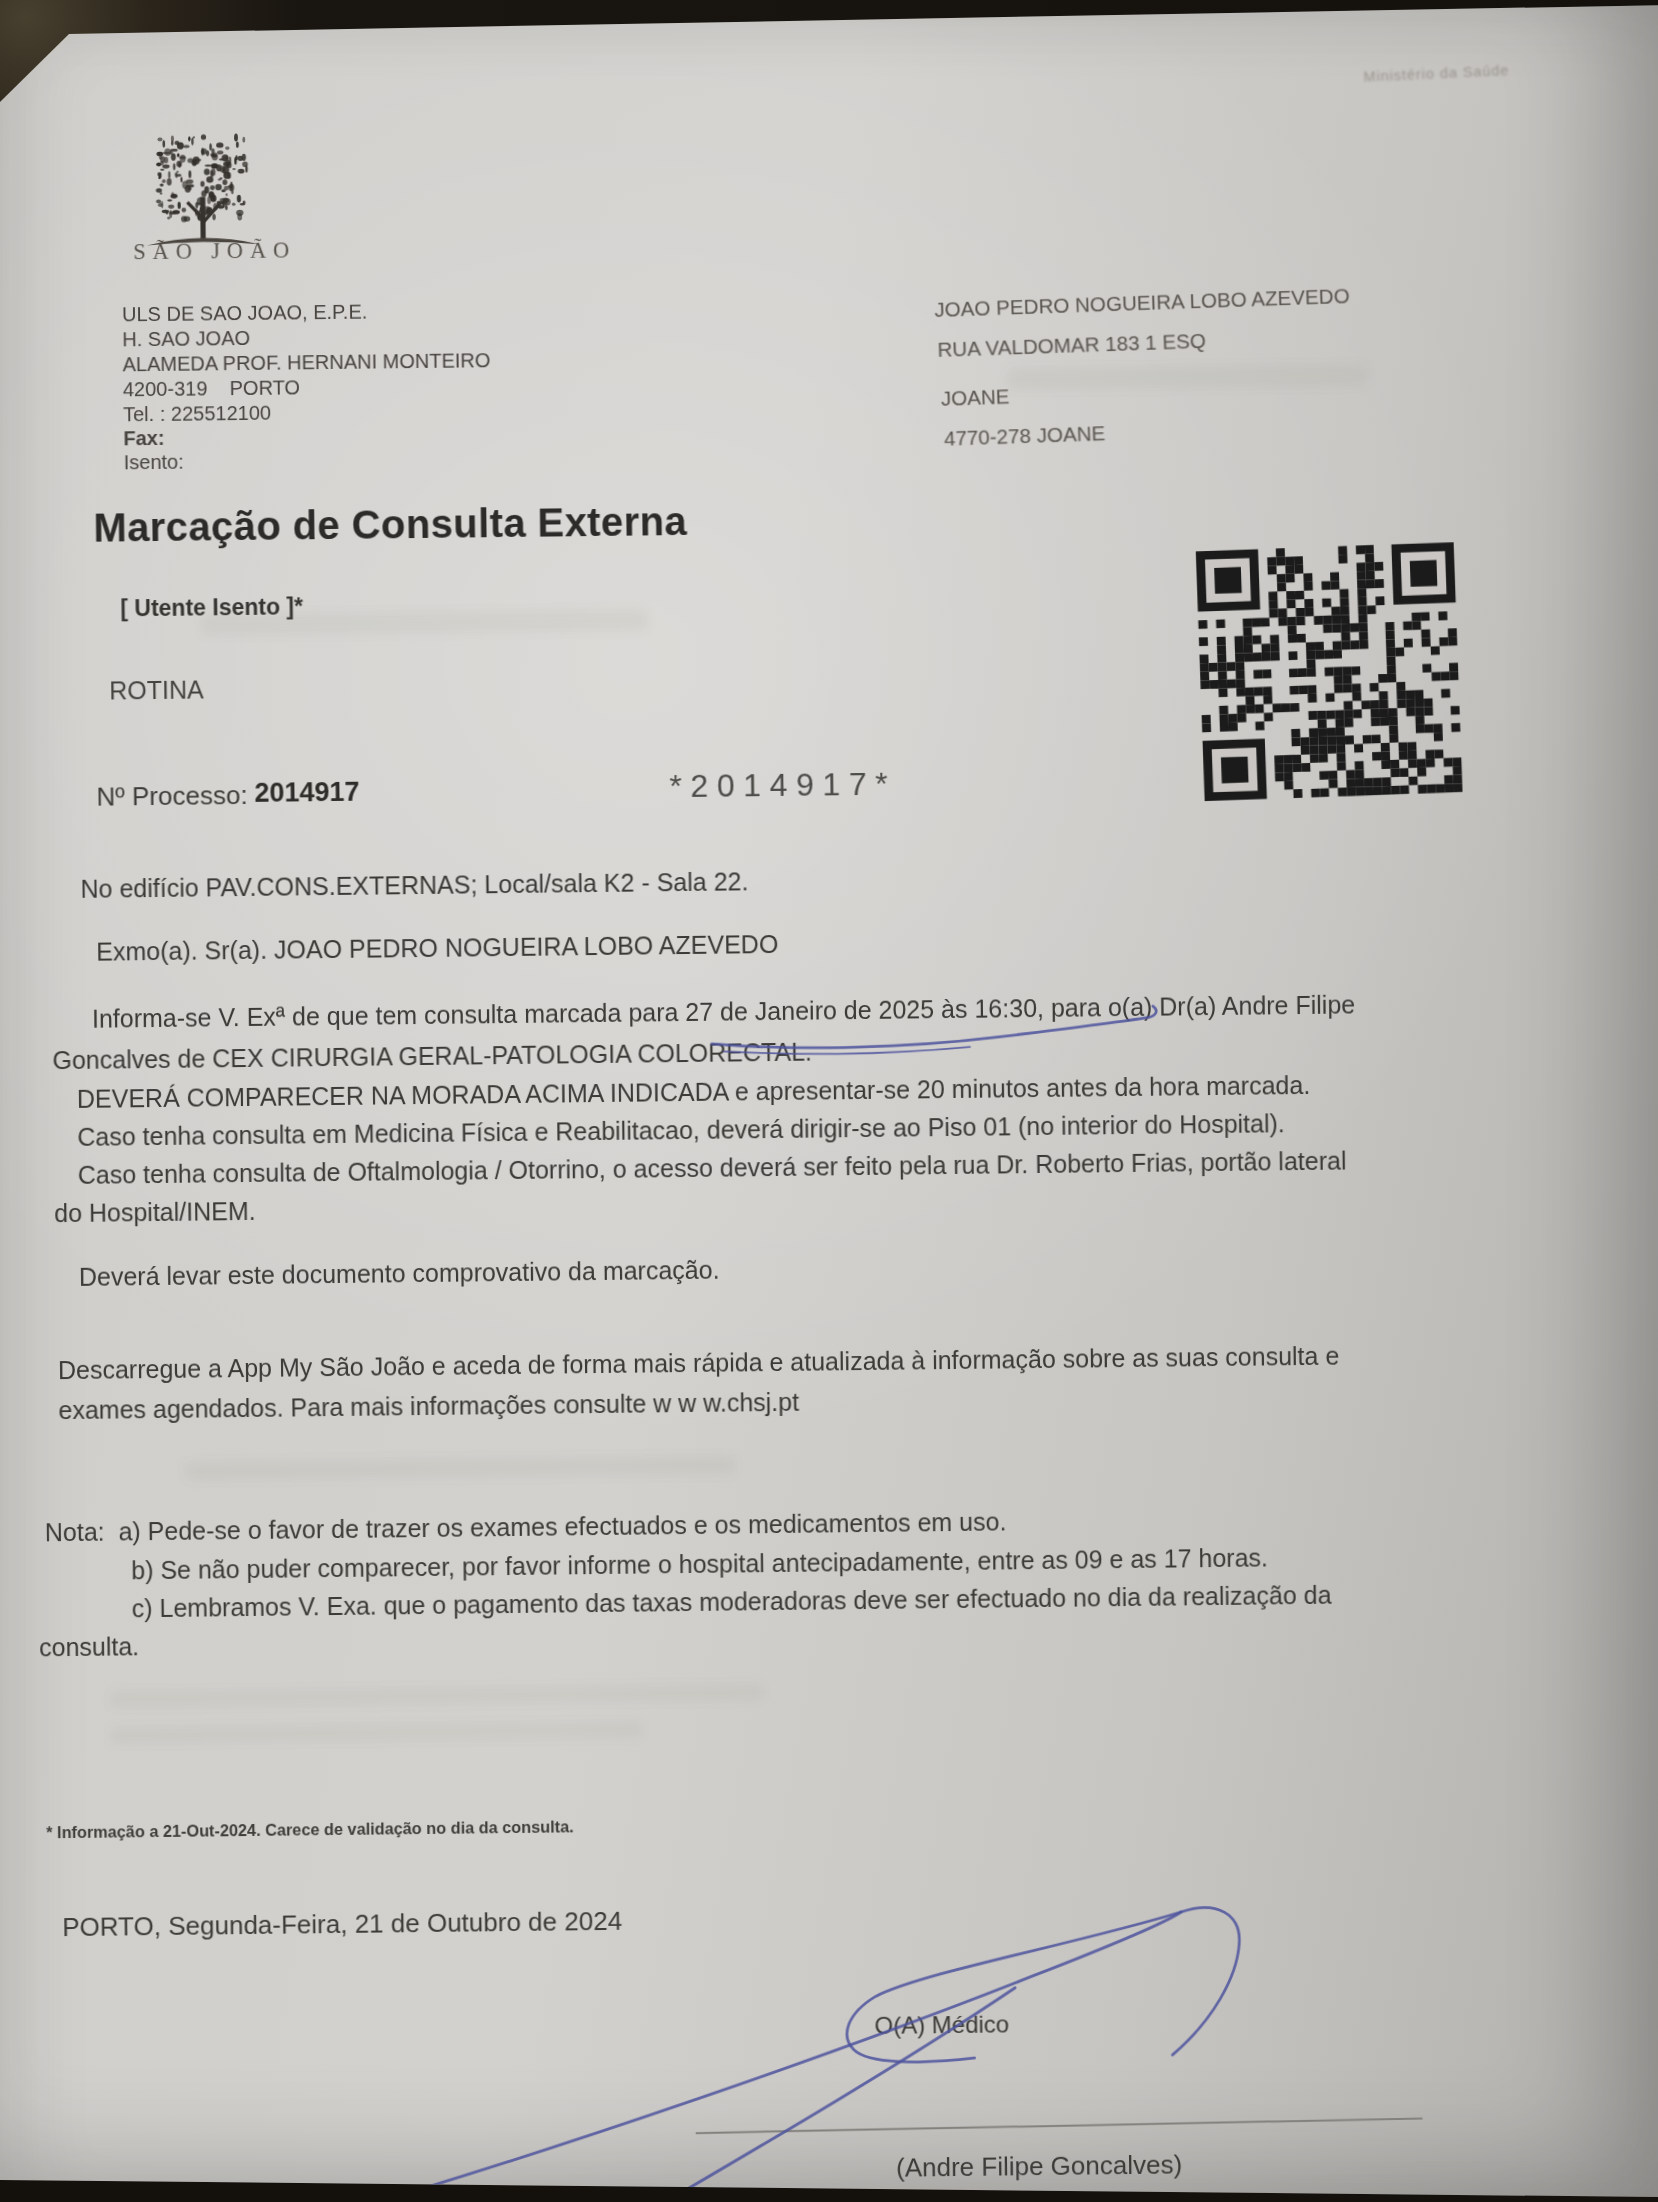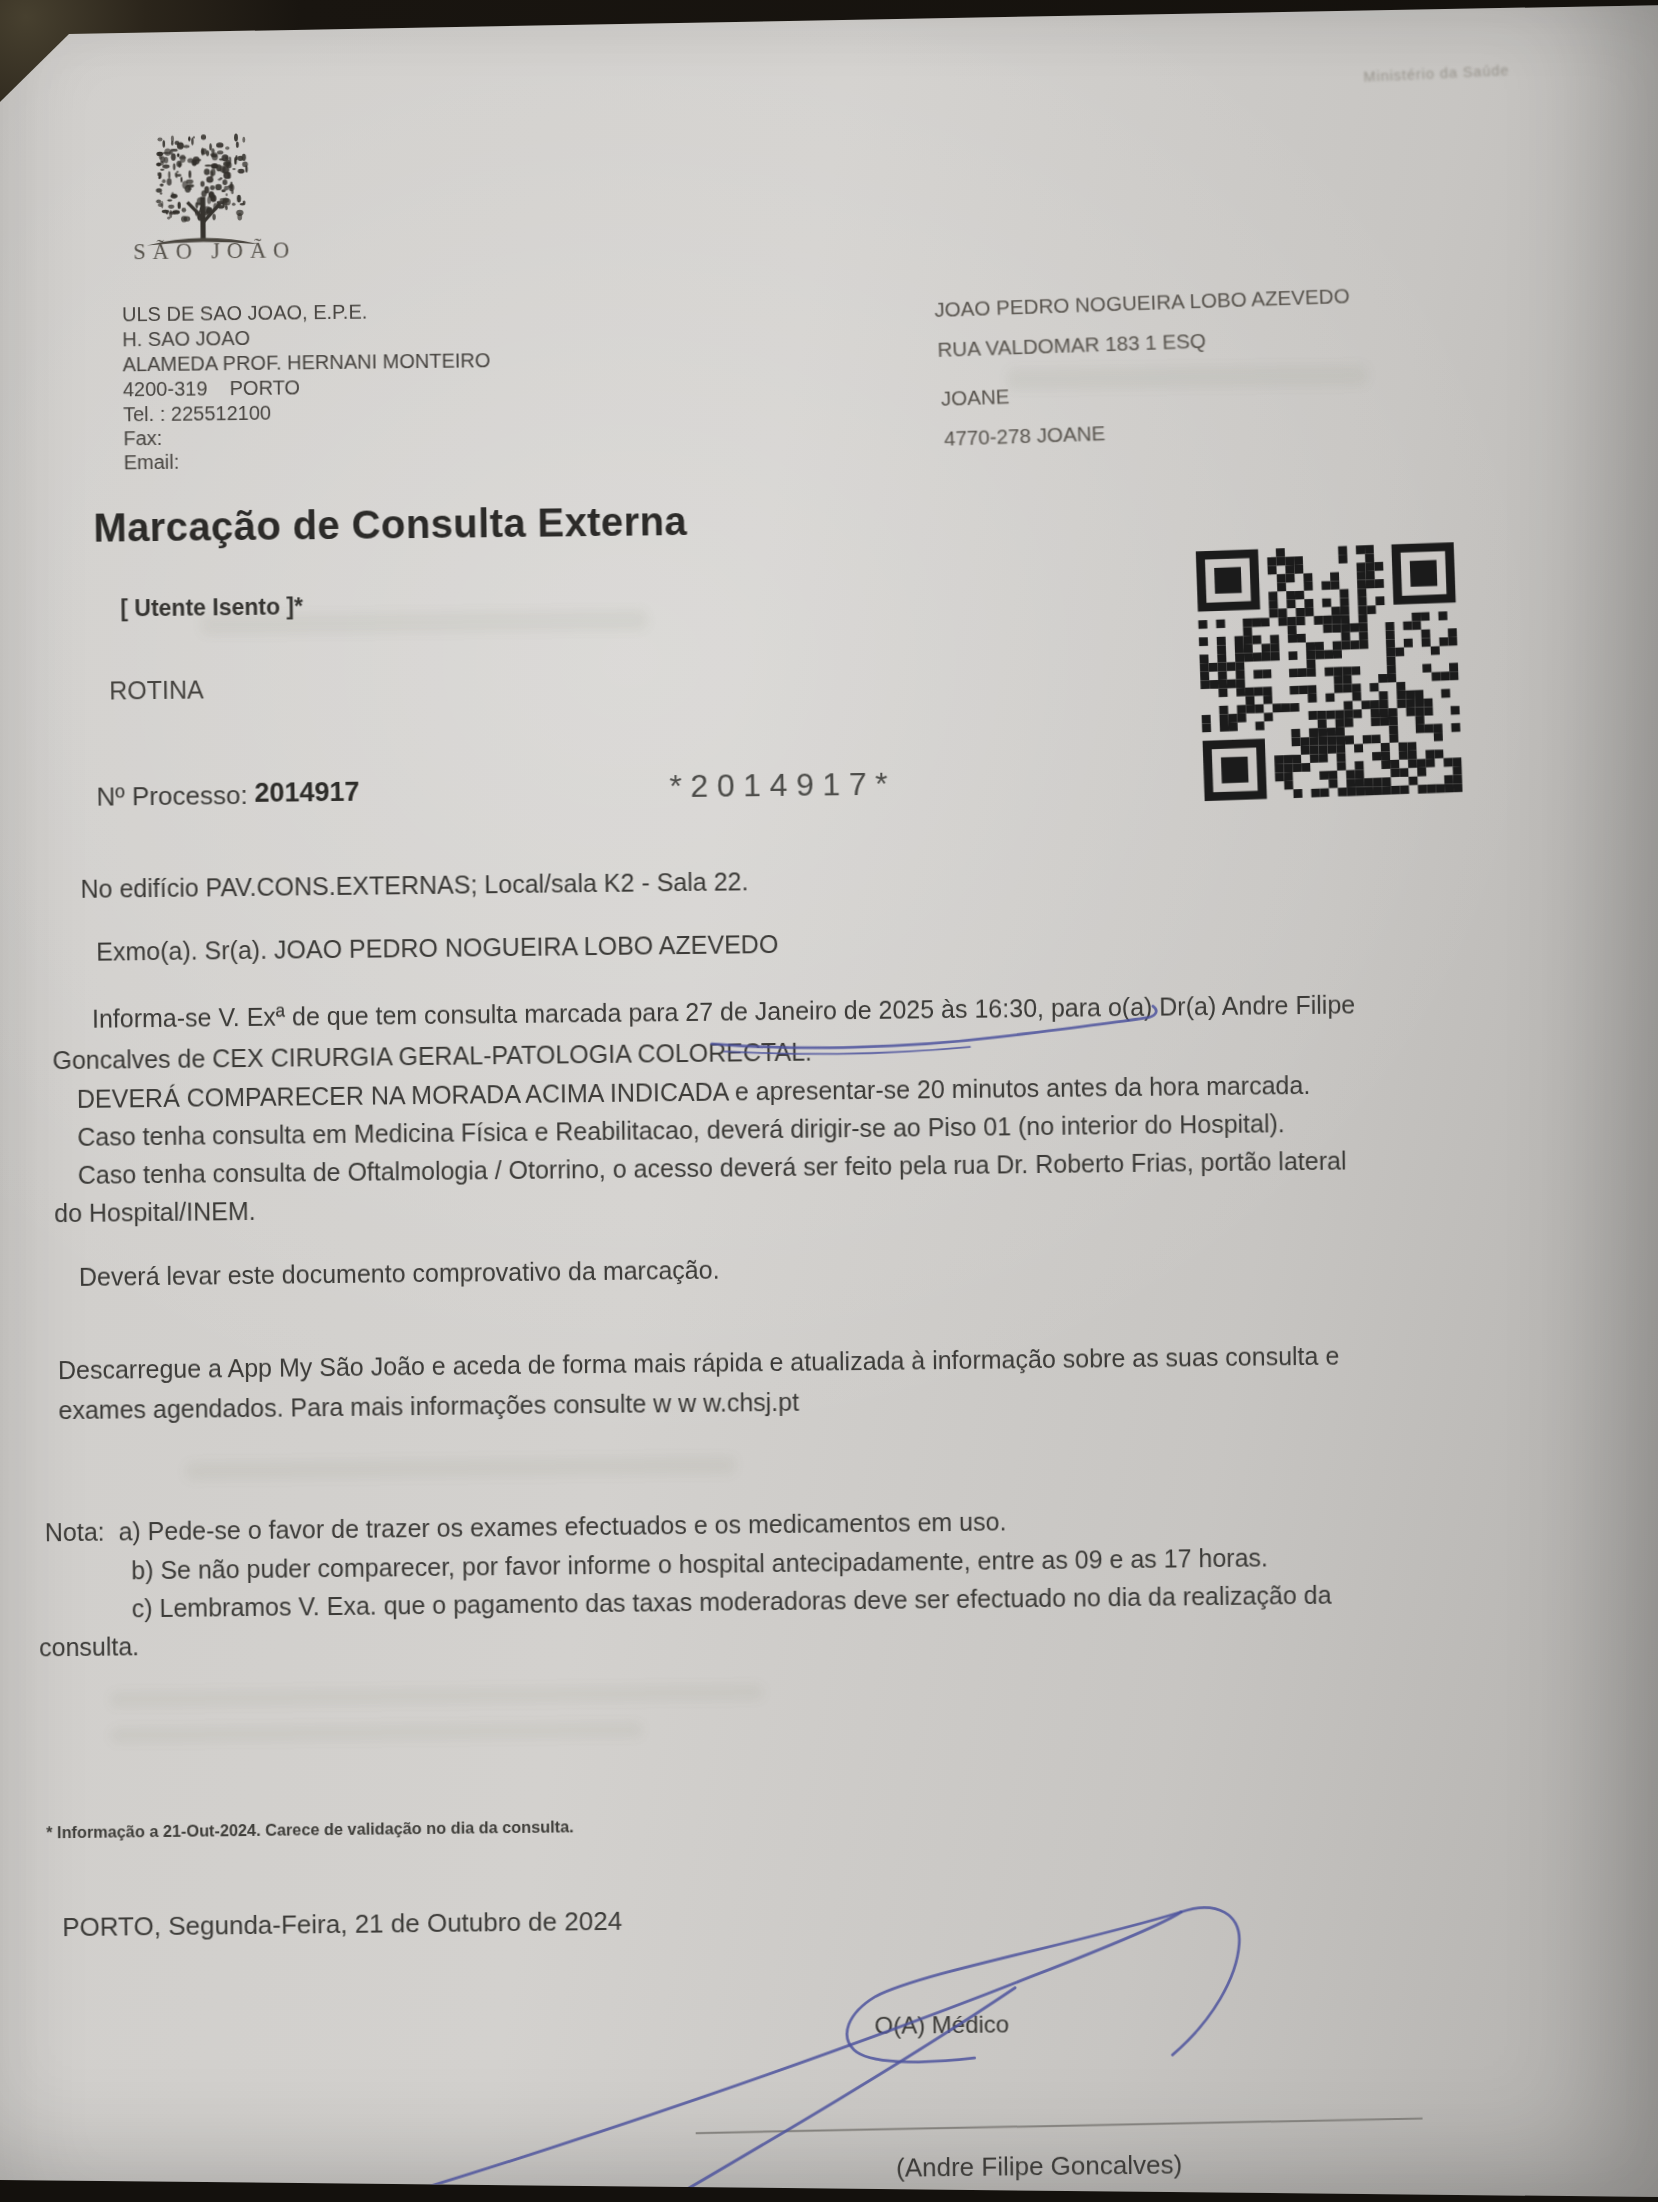--- a/index.html
+++ b/index.html
@@ -217,22 +217,22 @@
       <path d="M4 126 Q70 110 136 126 Q70 119 4 126 Z" fill="#4a463f"></path>
     </svg>
     <div class="line logo-text" style="left:143px;top:231px;">SÃO JOÃO</div>
 
     <div>
       <div class="line addr" style="left:131px;top:294px;">ULS DE SAO JOAO, E.P.E.</div>
       <div class="line addr" style="left:131px;top:319px;">H. SAO JOAO</div>
       <div class="line addr" style="left:131px;top:344px;">ALAMEDA PROF. HERNANI MONTEIRO</div>
       <div class="line addr" style="left:131px;top:369px;">4200-319    PORTO</div>
       <div class="line addr" style="left:131px;top:394px;">Tel. : 225512100</div>
-      <div class="line addr" style="left:131px;top:418px;">Fax:</div>
-      <div class="line addr" style="left:131px;top:442px;">Email:</div>
+      <div class="line addr" style="left:131px;top:418px;font-weight:bold;">Fax:</div>
+      <div class="line addr" style="left:131px;top:442px;">Isento:</div>
     </div>
 
     <div style="position:absolute;left:945px;top:293px;width:516px;height:172px;transform:rotate(-1.3deg);">
       <div class="line pat" style="left:0;top:0;">JOAO PEDRO NOGUEIRA LOBO AZEVEDO</div>
       <div class="line pat" style="left:1.7px;top:40px;">RUA VALDOMAR 183 1 ESQ</div>
       <div class="line pat" style="left:3.4px;top:89px;">JOANE</div>
       <div class="line pat" style="left:5.2px;top:129px;">4770-278 JOANE</div>
     </div>
 
     <div class="line title" style="left:100px;top:497px;">Marcação de Consulta Externa</div>

